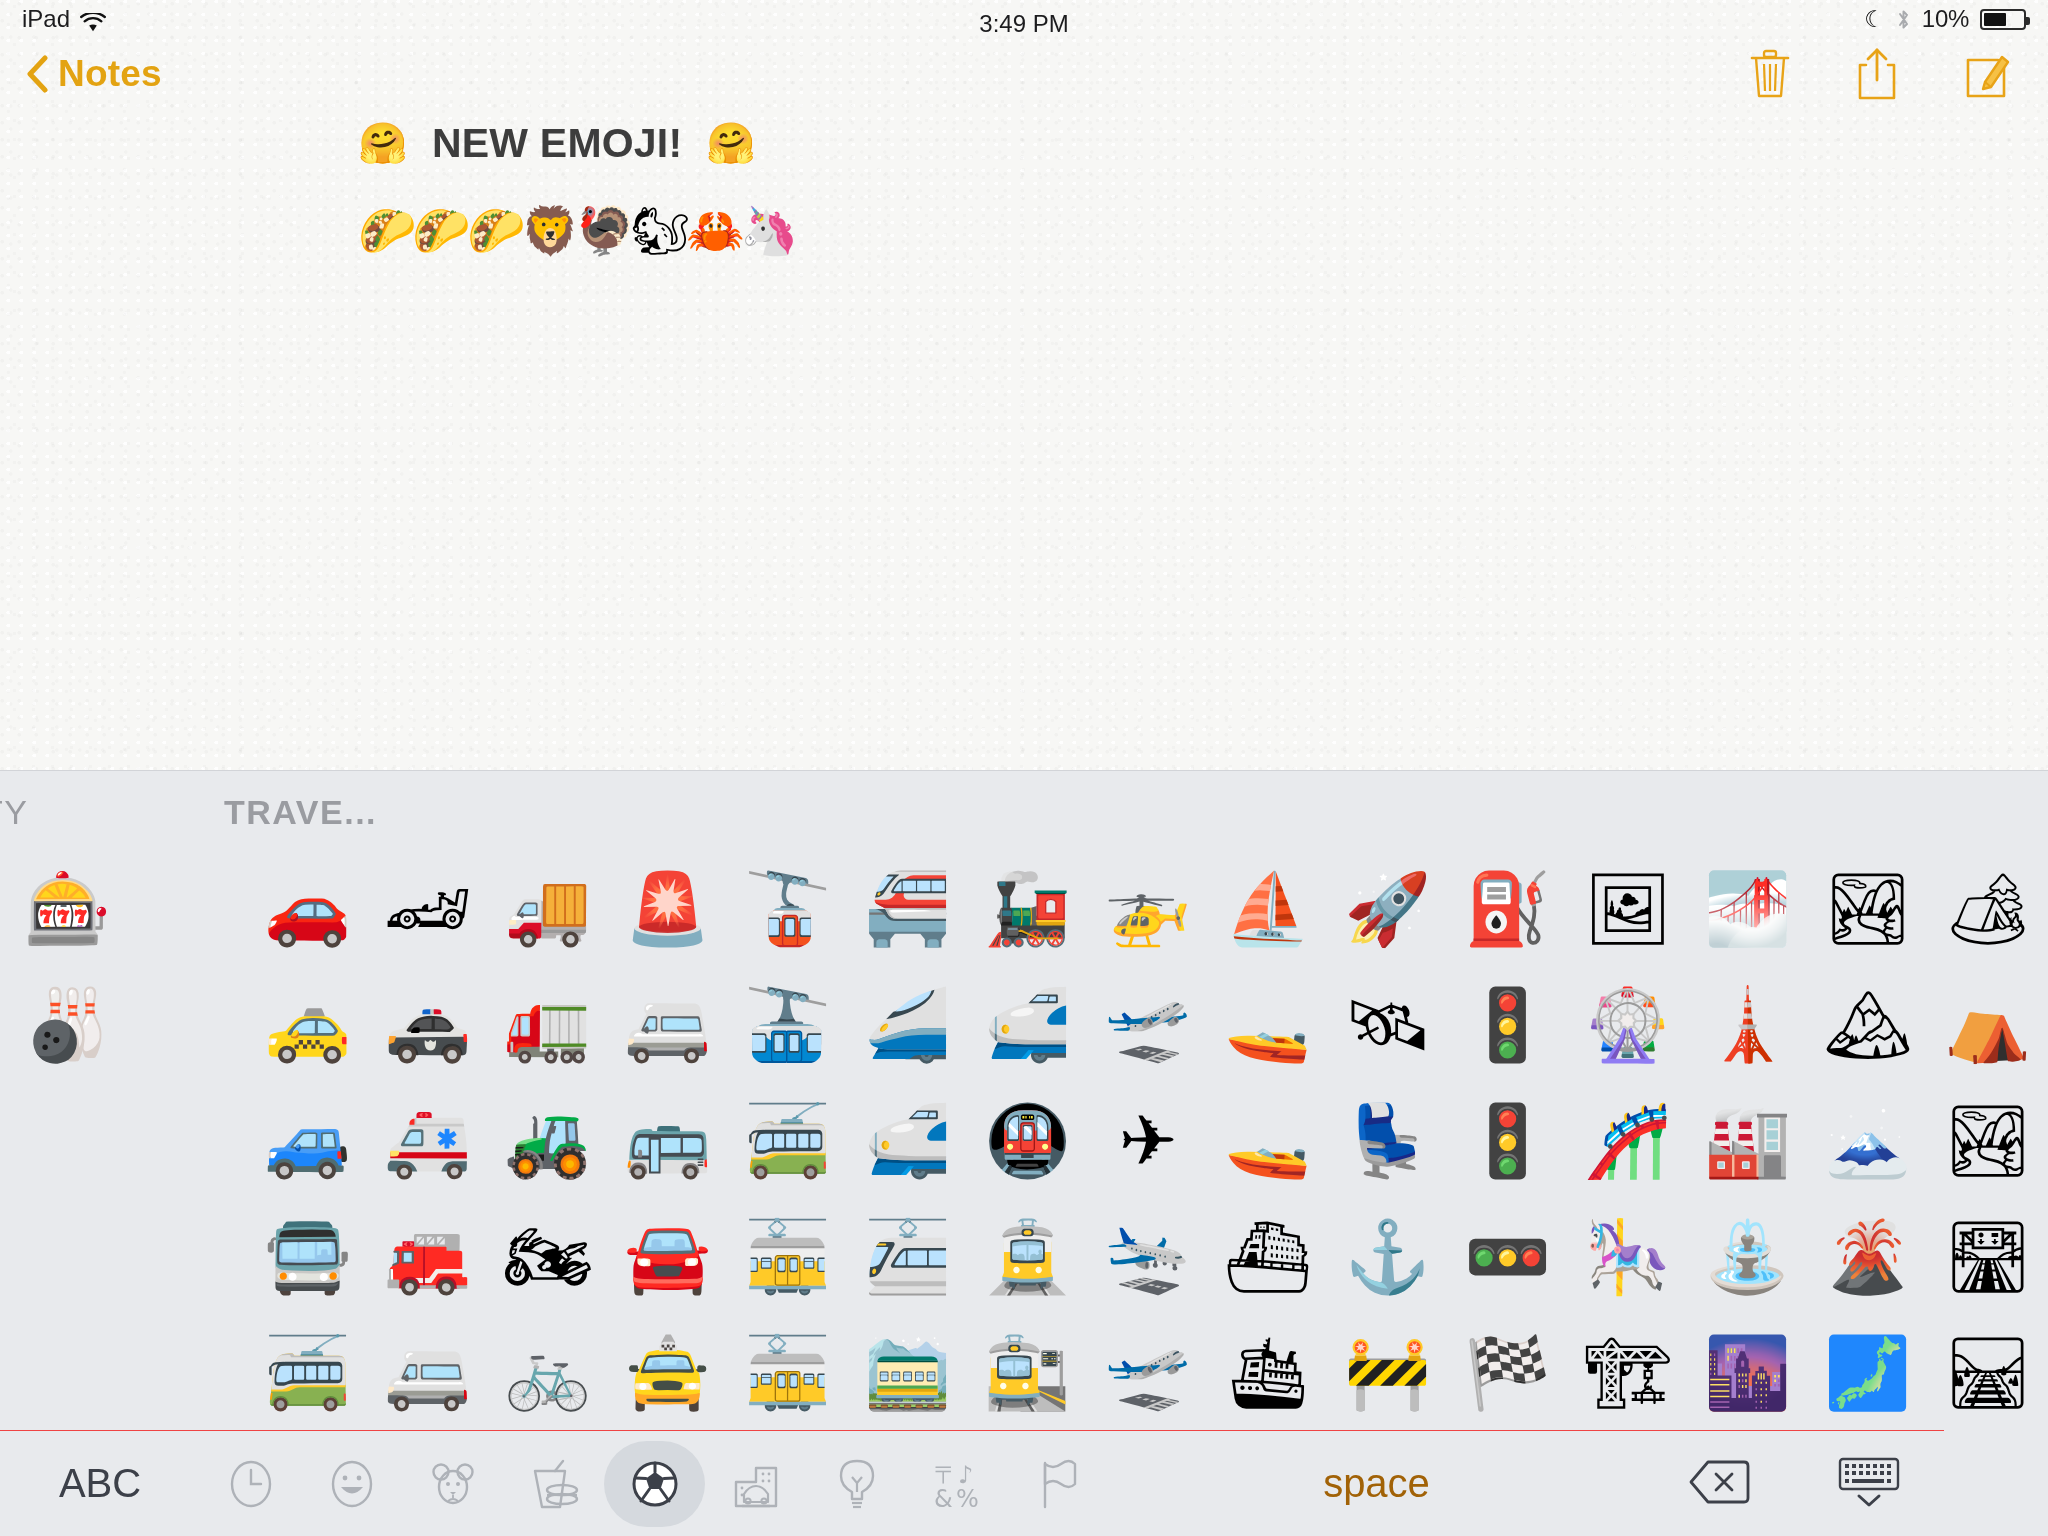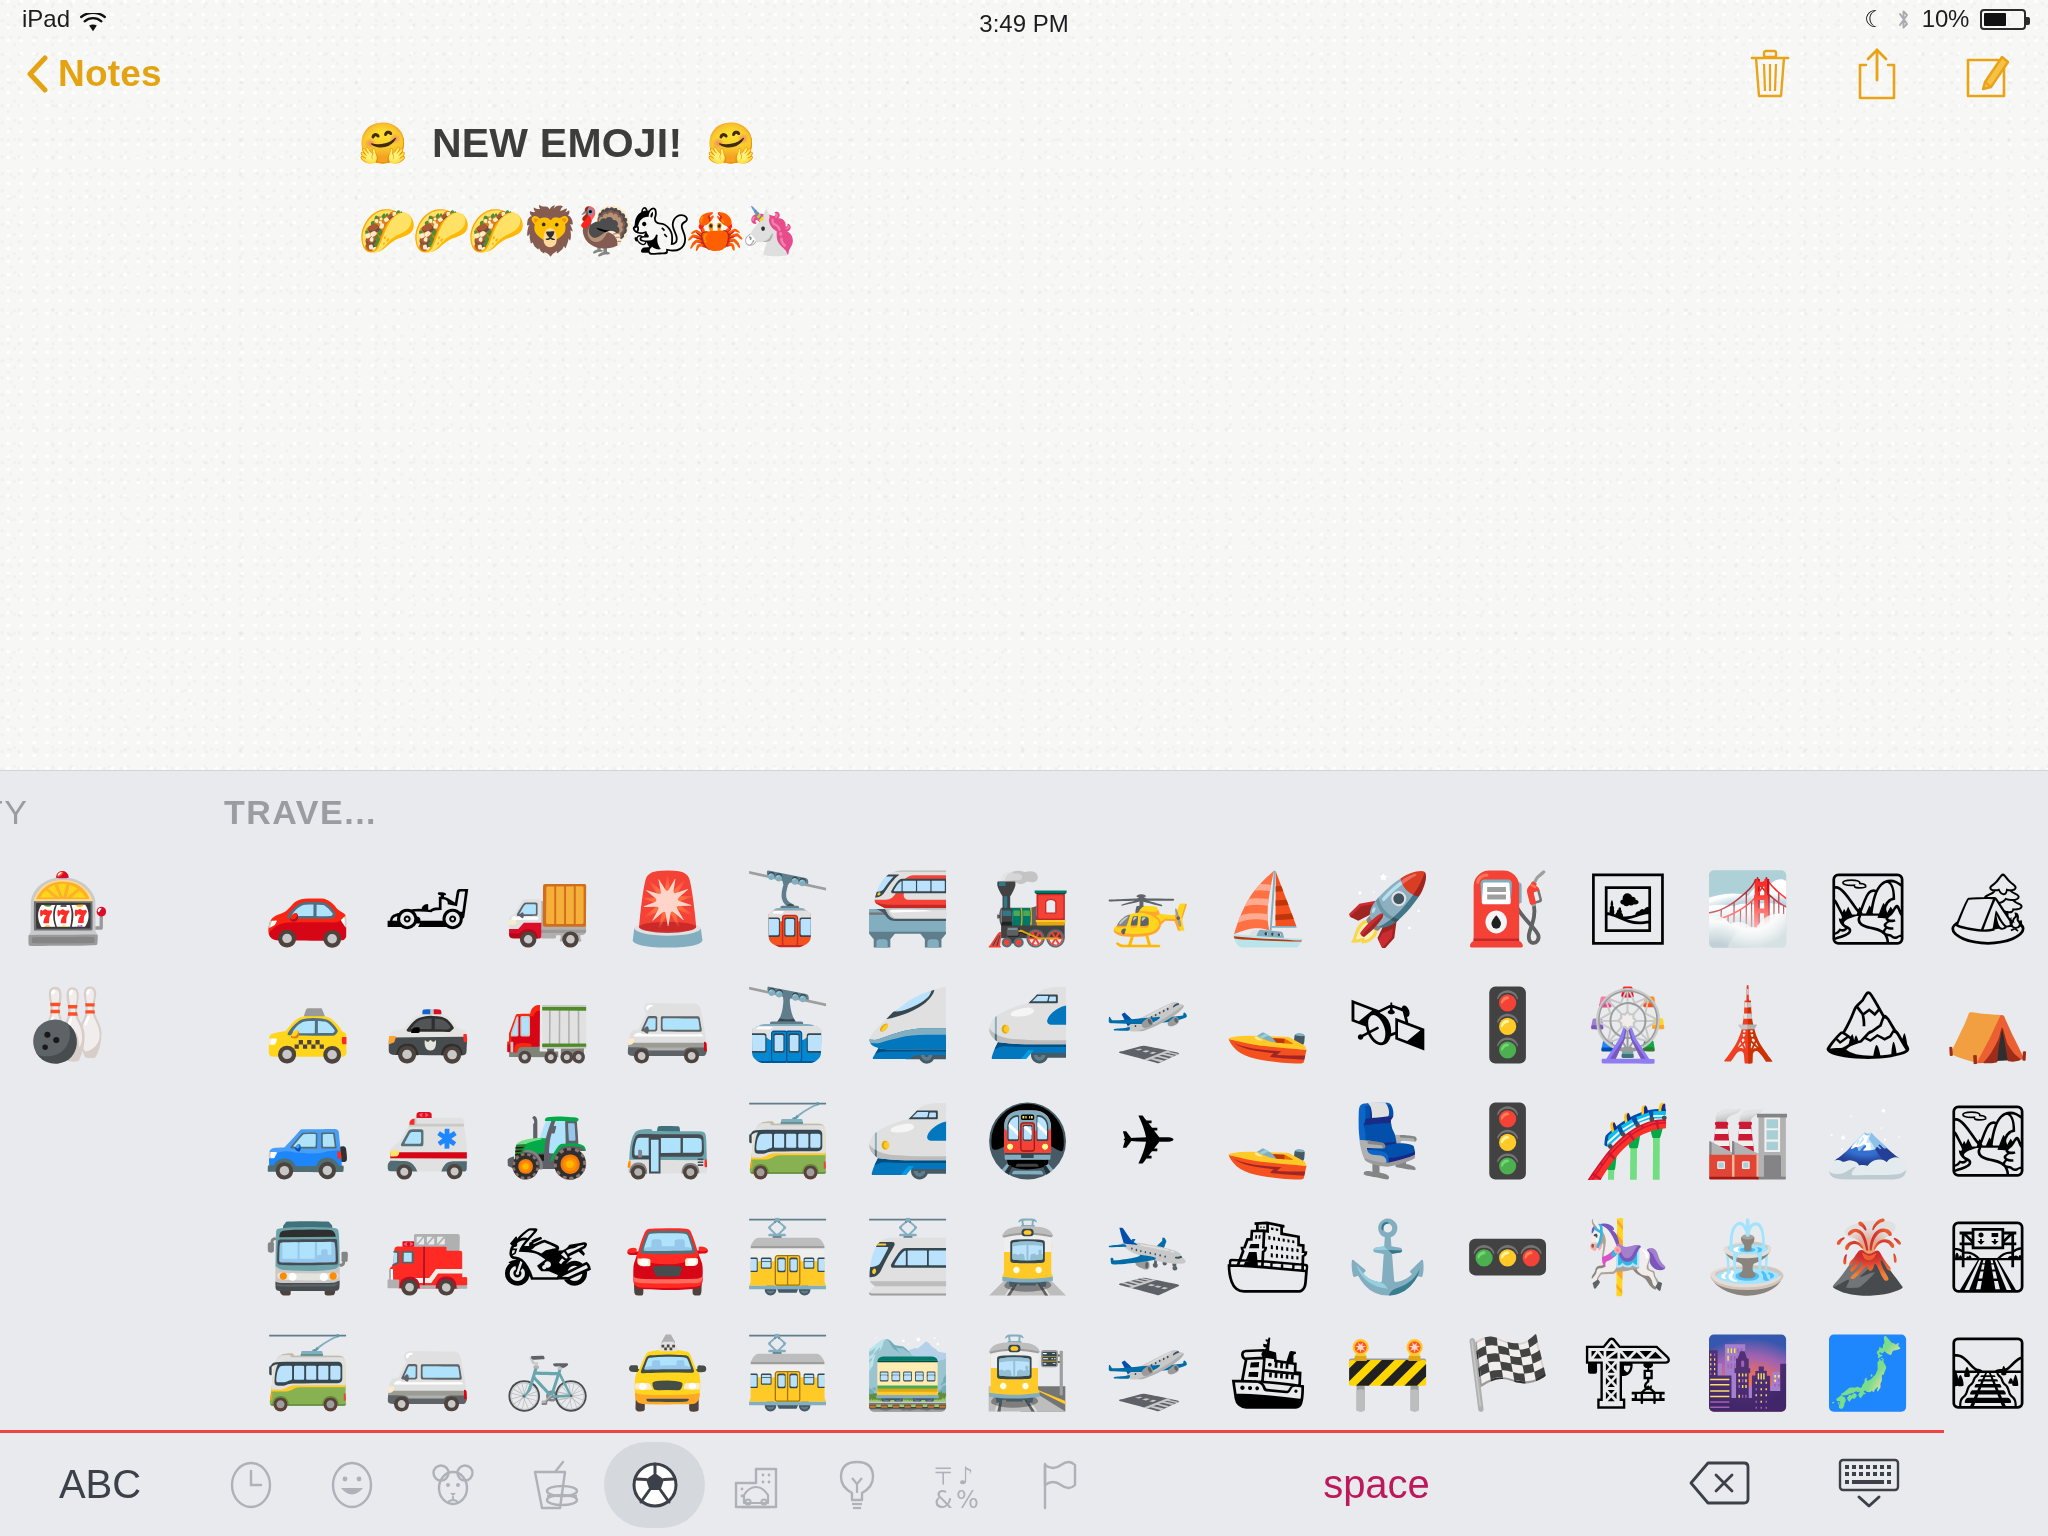--- a/index.html
+++ b/index.html
@@ -126,38 +126,38 @@
     cursor: pointer;
     user-select: none;
   }
   .kb-cell.spacer { visibility: hidden; }
 
   
   .kb-bottom {
     position: absolute; left: 0; bottom: 0;
     width: 1944px; height: 106px;
     background: #e8eaed;
-    border-top: 3px solid #ef4444;
+    border-top: 1px solid #ef4444;
     display: flex; align-items: center;
   }
   .abc-key {
     width: 200px; text-align: center;
     font-size: 40px; color: #3c4049; cursor: pointer;
   }
   .cat-icons { display: flex; align-items: center; }
   .cat-btn {
     width: 101px; height: 86px;
     display: flex; align-items: center; justify-content: center;
     cursor: pointer; border-radius: 43px;
   }
   .cat-btn.selected { background: #d5d9de; }
   .cat-btn svg { display: block; }
   .space-key {
     flex: 1; text-align: center;
-    font-size: 40px; color: #be185d; cursor: pointer;
+    font-size: 40px; color: #a16207; cursor: pointer;
   }
   .del-key, .dismiss-key {
     width: 150px; display: flex; align-items: center; justify-content: center;
     cursor: pointer;
   }
   .dismiss-key { flex-direction: column; gap: 4px; }
 </style>
 </head>
 <body>
 

